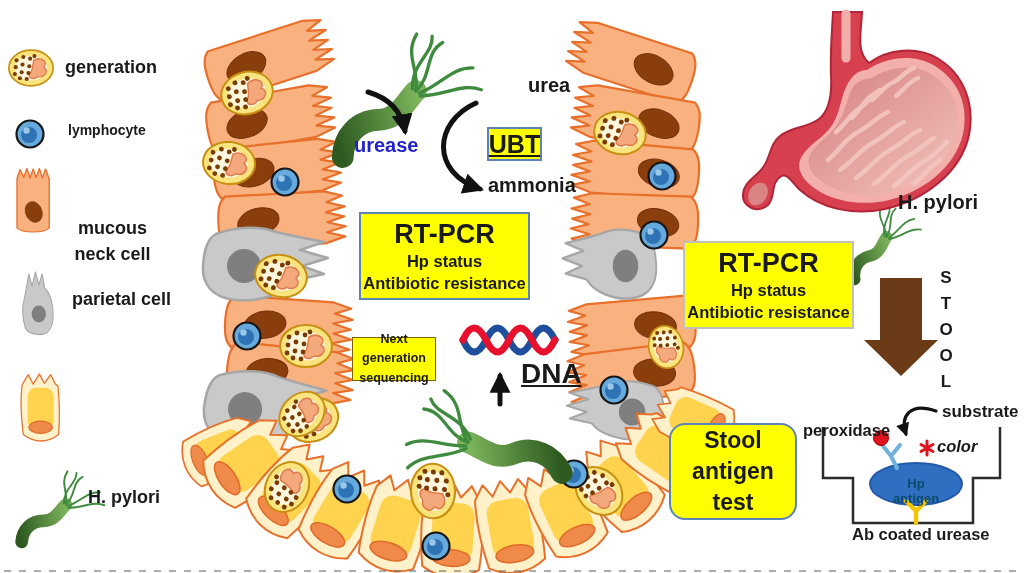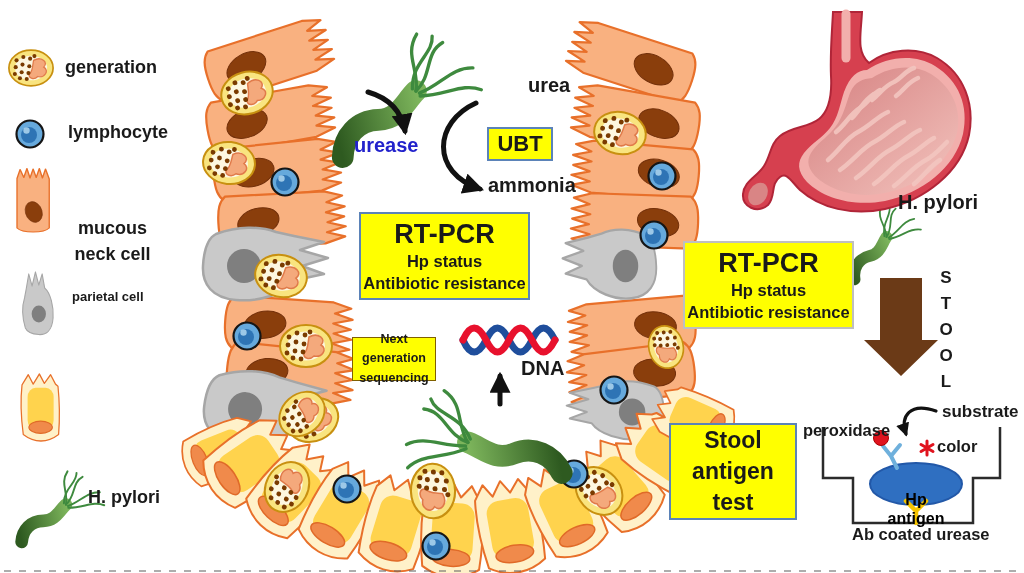--- a/index.html
+++ b/index.html
@@ -229,63 +229,63 @@
     <path class="ab-y" d="M916,523 L916,511 M916,511 L906,501 M916,511 L926,501"></path>
     <path class="ab-b" d="M897,468 L891,456 M891,456 L883,446 M891,456 L900,445"></path>
     <circle cx="881" cy="438" r="7.5" fill="#E0131E" stroke="#AA0000"></circle>
     <path class="star" d="M927,441 L927,455 M921,444.5 L933,451.5 M933,444.5 L921,451.5"></path>
   </g>
 
   <line x1="4" y1="571" x2="1020" y2="571" stroke="#666" stroke-width="1.6" stroke-dasharray="7 8" opacity="0.7"></line>
 </svg>
 
 <div class="lbl" style="left:65px;top:57px;font-size:18px;">generation</div>
-<div class="lbl" style="left:68px;top:122px;font-size:18px;">lymphocyte</div>
+<div class="lbl" style="left:68px;top:122px;font-size:14px;">lymphocyte</div>
 <div class="lbl center" style="left:55px;top:183px;width:115px;font-size:18px;line-height:1.45;">mucous
 neck cell</div>
-<div class="lbl" style="left:72px;top:289px;font-size:13px;">parietal cell</div>
+<div class="lbl" style="left:72px;top:289px;font-size:18px;">parietal cell</div>
 <div class="lbl" style="left:88px;top:487px;font-size:18px;">H. pylori</div>
 
 <div class="lbl" style="left:480px;top:74px;font-size:20px;margin-left:48px;">urea</div>
 <div class="lbl" style="left:354px;top:134px;font-size:20px;color:var(--c-urease-blue,#2222CC);">urease</div>
 <div class="lbl" style="left:488px;top:174px;font-size:20px;">ammonia</div>
-<div class="box blue" style="left:487px;top:127px;width:66px;height:34px;font-size:22px;">UBT</div>
+<div class="box blue" style="left:487px;top:127px;width:55px;height:34px;font-size:25px;text-decoration:underline;">UBT</div>
 
 <div class="box blue" style="left:359px;top:212px;width:171px;height:88px;">
   <div class="pcr-title">RT-PCR</div>
   <div class="pcr-sub">Hp status</div>
   <div class="pcr-sub">Antibiotic resistance</div>
 </div>
 
 <div class="box olive" style="left:352px;top:337px;width:84px;height:44px;font-size:12.5px;line-height:1.55;white-space:pre-line;">Next
 generation
 sequencing</div>
 
-<div class="lbl" style="left:521px;top:357px;font-size:20px;">DNA</div>
+<div class="lbl" style="left:521px;top:357px;font-size:28px;text-decoration:underline;">DNA</div>
 
 <div class="lbl" style="left:898px;top:191px;font-size:20px;">H. pylori</div>
 
 <div class="box gray" style="left:683px;top:241px;width:171px;height:88px;">
   <div class="pcr-title">RT-PCR</div>
   <div class="pcr-sub">Hp status</div>
   <div class="pcr-sub">Antibiotic resistance</div>
 </div>
 
 <div class="stool-col" style="left:936px;top:268px;width:20px;">
   <span>S</span>
   <span>T</span>
   <span>O</span>
   <span>O</span>
   <span>L</span>
 </div>
 
-<div class="box blue" style="left:669px;top:423px;width:128px;height:97px;font-size:23px;line-height:1.35;white-space:pre-line;">Stool
+<div class="box blue" style="left:669px;top:423px;width:128px;height:97px;font-size:23px;line-height:1.35;white-space:pre-line;border-radius:16px;">Stool
 antigen
 test</div>
 
 <div class="lbl" style="left:803px;top:397px;font-size:16.5px;margin-top:24px;">peroxidase</div>
 <div class="lbl" style="left:942px;top:402px;font-size:17px;">substrate</div>
-<div class="lbl" style="left:937px;top:437px;font-size:16.5px;">color</div>
-<div class="lbl center" style="left:869px;top:459px;width:94px;font-size:16px;color:#000000;">Hp
+<div class="lbl" style="left:937px;top:437px;font-size:16.5px;font-style:italic;">color</div>
+<div class="lbl center" style="left:869px;top:444px;width:94px;font-size:13px;color:#0c4a6e;">Hp
 antigen</div>
 <div class="lbl" style="left:852px;top:525px;font-size:16.5px;">Ab coated urease</div>
 
 </div>
 
 </body></html>

